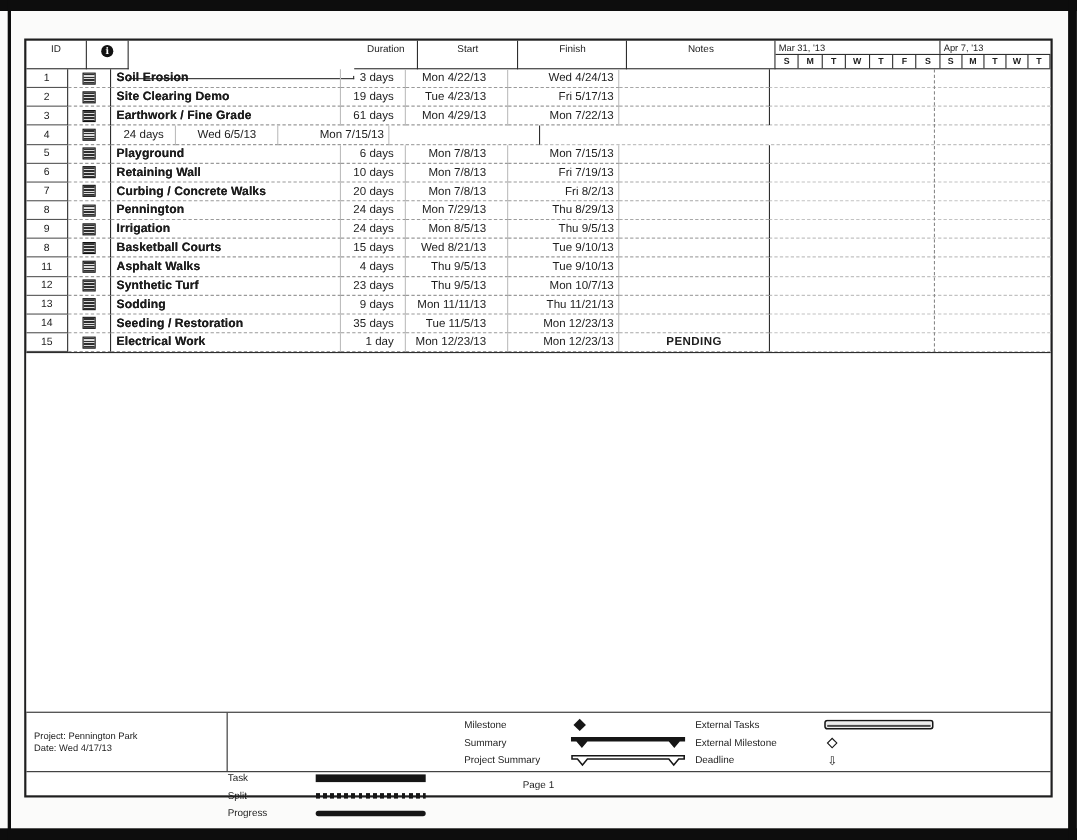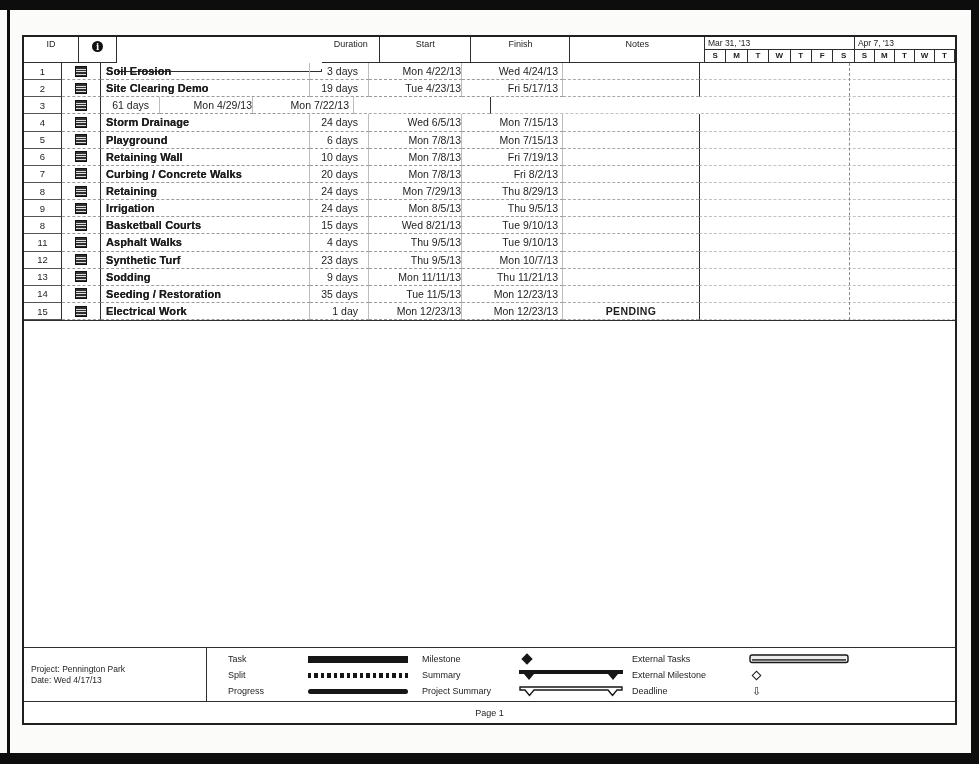--- a/index.html
+++ b/index.html
@@ -54,41 +54,41 @@
   .task-row{flex:1;display:flex;overflow:visible;}
   .t-cell{box-sizing:border-box;display:flex;align-items:center;overflow:hidden;white-space:nowrap;}
   .cell-id{width:38px;justify-content:center;font-size:9.5px;
     border-right:1.5px solid #2e2e2e;border-bottom:1px solid #555;}
   .cell-ind{width:39px;justify-content:center;
     border-right:1.5px solid #2e2e2e;border-bottom:1px dashed #9a9a9a;}
   .cell-name{width:209px;font-size:11px;font-weight:bold;padding-left:5px;letter-spacing:.1px;
     border-right:1px solid #bdbdbd;border-bottom:1px dashed #9a9a9a;text-shadow:0 0 .5px #222;}
   .cell-dur{width:59px;justify-content:flex-end;font-size:10.5px;padding-right:10px;
     border-right:1px solid #bdbdbd;border-bottom:1px dashed #9a9a9a;}
-  .cell-start{width:93px;justify-content:flex-end;font-size:10.5px;padding-right:0;
+  .cell-start{width:93px;justify-content:flex-end;font-size:10.5px;padding-right:19px;
     border-right:1px solid #bdbdbd;border-bottom:1px dashed #9a9a9a;}
   .cell-fin{width:101px;justify-content:flex-end;font-size:10.5px;padding-right:4px;
     border-right:1px solid #bdbdbd;border-bottom:1px dashed #9a9a9a;}
   .cell-notes{width:136px;justify-content:center;font-size:10.5px;font-weight:bold;letter-spacing:.4px;
     border-bottom:1px dashed #a8a8a8;}
   .cell-tl{flex:1;border-left:1.5px solid #2e2e2e;border-bottom:1px dashed #c2c2c2;}
   .note-icon{width:12px;height:11px;border:1px solid #111;box-sizing:border-box;
     background:repeating-linear-gradient(180deg,#2f2f2f 0px,#2f2f2f 1.6px,#dcdcdc 1.6px,#dcdcdc 2.6px);}
   .week-divider{position:absolute;left:825px;top:0;bottom:0;width:0;border-left:1px dashed #8a8a8a;}
 
   
   .gantt-empty{flex:1;background:#fff;}
 
   
   .legend-band{height:54px;flex:0 0 auto;border-top:1.5px solid #2e2e2e;position:relative;box-sizing:border-box;}
   .project-box{position:absolute;left:0;top:0;bottom:0;width:183px;border-right:1.5px solid #2e2e2e;
     box-sizing:border-box;display:flex;flex-direction:column;justify-content:center;padding-left:7px;}
   .project-box div{font-size:8.5px;line-height:11px;}
   .lg-col{position:absolute;top:3px;}
-  .lg-col1{left:204px;} .lg-col2{left:398px;} .lg-col3{left:608px;}
+  .lg-col1{left:183px;margin-top:48px;} .lg-col2{left:398px;} .lg-col3{left:608px;}
   .lg-row{display:flex;align-items:center;height:16px;}
   .lg-label{font-size:9px;}
   .lg-col1 .lg-label{width:80px;} .lg-col2 .lg-label{width:97px;} .lg-col3 .lg-label{width:117px;}
   .lg-sym{display:flex;align-items:center;height:12px;}
   .sym-task{width:100px;height:7px;background:#161616;}
   .sym-split{width:100px;height:5px;
     background:repeating-linear-gradient(90deg,#161616 0 3.5px,transparent 3.5px 6.5px);}
   .sym-progress{width:100px;height:5px;background:#161616;border-radius:2.5px;}
   .sym-milestone{width:8px;height:8px;background:#161616;transform:rotate(45deg);margin-left:4px;}
   .sym-ext-milestone{width:7px;height:7px;background:#fff;border:1.5px solid #161616;
@@ -172,33 +172,33 @@
       <div class="t-cell cell-fin">Fri 5/17/13</div>
       <div class="t-cell cell-notes"></div>
       <div class="t-cell cell-tl"></div>
     </div>
 
     <div class="task-row">
       <div class="t-cell cell-id">3</div>
       <div class="t-cell cell-ind">
         <div class="note-icon"></div>
       </div>
+      <div class="t-cell cell-name">Earthwork / Fine Grade</div>
       <div class="t-cell cell-dur">61 days</div>
       <div class="t-cell cell-start">Mon 4/29/13</div>
       <div class="t-cell cell-fin">Mon 7/22/13</div>
       <div class="t-cell cell-notes"></div>
       <div class="t-cell cell-tl"></div>
     </div>
 
     <div class="task-row">
       <div class="t-cell cell-id">4</div>
       <div class="t-cell cell-ind">
         <div class="note-icon"></div>
       </div>
-      <div class="t-cell cell-name">Storm Drainage</div>
       <div class="t-cell cell-dur">24 days</div>
       <div class="t-cell cell-start">Wed 6/5/13</div>
       <div class="t-cell cell-fin">Mon 7/15/13</div>
       <div class="t-cell cell-notes"></div>
       <div class="t-cell cell-tl"></div>
     </div>
 
     <div class="task-row">
       <div class="t-cell cell-id">5</div>
       <div class="t-cell cell-ind">
@@ -236,21 +236,21 @@
       <div class="t-cell cell-fin">Fri 8/2/13</div>
       <div class="t-cell cell-notes"></div>
       <div class="t-cell cell-tl"></div>
     </div>
 
     <div class="task-row">
       <div class="t-cell cell-id">8</div>
       <div class="t-cell cell-ind">
         <div class="note-icon"></div>
       </div>
-      <div class="t-cell cell-name">Retaining</div>
+      <div class="t-cell cell-name">Pennington</div>
       <div class="t-cell cell-dur">24 days</div>
       <div class="t-cell cell-start">Mon 7/29/13</div>
       <div class="t-cell cell-fin">Thu 8/29/13</div>
       <div class="t-cell cell-notes"></div>
       <div class="t-cell cell-tl"></div>
     </div>
 
     <div class="task-row">
       <div class="t-cell cell-id">9</div>
       <div class="t-cell cell-ind">

